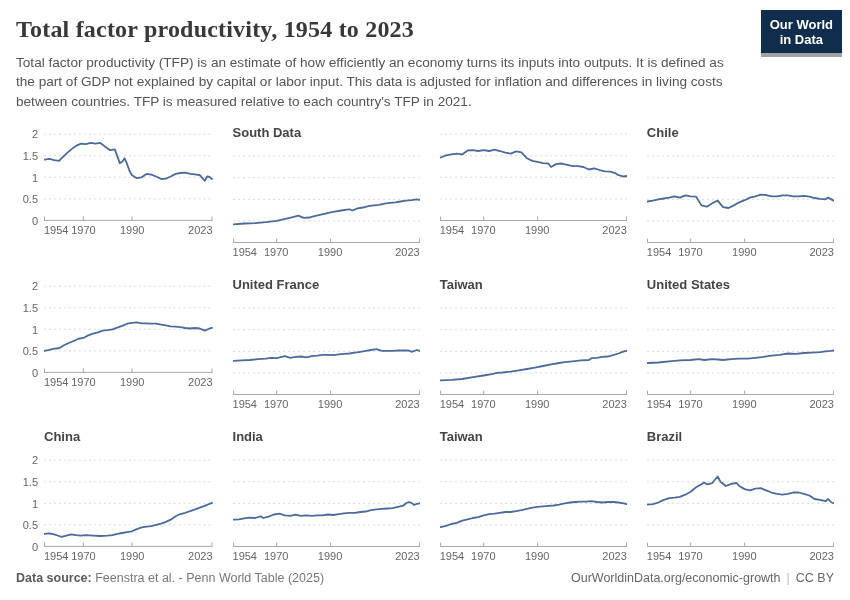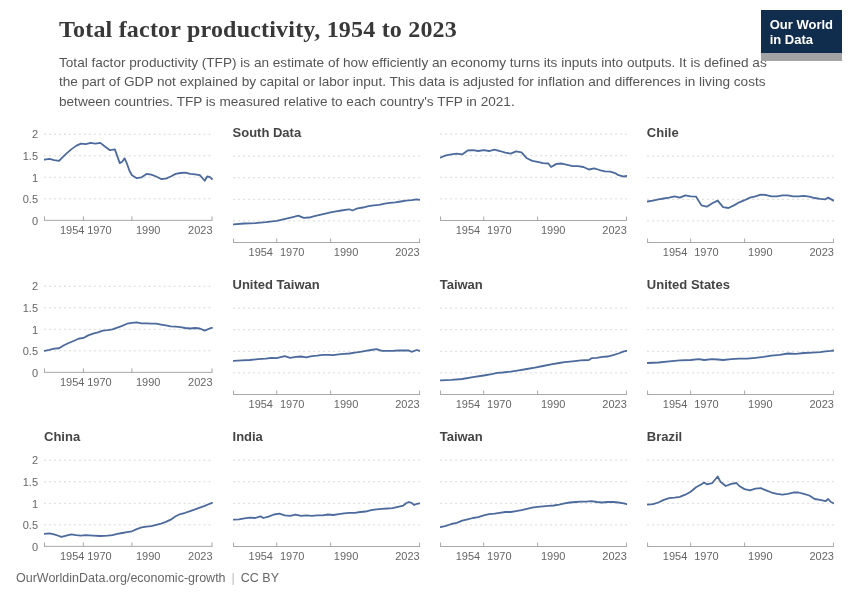--- a/index.html
+++ b/index.html
@@ -2,53 +2,53 @@
 <html><head>
 <meta charset="utf-8">
 <style>
   * { box-sizing: border-box; }
   html,body { margin:0; padding:0; }
   body {
     width:850px; height:600px; background:#ffffff; overflow:hidden;
     font-family:"Liberation Sans", sans-serif;
     display:flex; flex-direction:column; position:relative;
   }
-  .header { padding:14px 16px 0 16px;margin-left:43px; }
+  .header { padding:14px 16px 0 16px; }
   .page-title {
     font-family:"Liberation Serif", serif;
     font-size:24px; font-weight:700; color:#383838;
     margin:2px 0 10px 0; letter-spacing:0.2px;
   }
   .subtitle {
     font-size:13.6px; color:#555; line-height:1.43; max-width:712px; margin:0;
   }
   .logo {
     position:absolute; top:10px; right:8px;
-    background:#102d4d; color:#fff; 
+    background:#102d4d; color:#fff; text-align:center;
     font-size:13px; font-weight:700; line-height:1.18;
-    padding:7px 9px 5px 9px; border-bottom:8px solid #a3a3a3;
+    padding:7px 9px 5px 9px; border-bottom:4px solid #a3a3a3;
     cursor:pointer;
   }
   .charts {
     display:grid; grid-template-columns:1.05fr 1fr 1fr 1fr;
     column-gap:20px; row-gap:17px;
     padding:0 16px; margin-top:14px;
   }
   .panel-title {
     font-size:13px; font-weight:700; color:#454545; margin:0 0 7px 0; line-height:15px;
   }
   .has-y .panel-title, .has-y .plotwrap { margin-left:28px; }
   .plotwrap { position:relative; }
   .chart-svg { display:block; width:100%; height:96px; }
   .ylabels { position:absolute; left:-28px; top:0; width:22px; height:96px; }
   .ytick {
     position:absolute; right:0; font-size:11px; color:#666; line-height:14px; white-space:nowrap;
   }
   .xlabels { position:relative; height:14px; margin-top:3px; font-size:11px; color:#666; }
-  .xtick { position:absolute; top:0; white-space:nowrap;margin-left:16px; }
+  .xtick { position:absolute; top:0; white-space:nowrap; }
   .footer {
     margin-top:auto; padding:0 16px 15px 16px;
     display:flex; justify-content:space-between; align-items:baseline;
     font-size:12.5px; color:#787878;
   }
   .ds-label { font-weight:700; color:#5a5a5a; }
   .footer-right a { color:#666; text-decoration:none; }
   .sep { color:#bdbdbd; padding:0 6px; }
   .license { color:#666;margin-top:15px; }
 </style>
@@ -186,21 +186,21 @@
         </svg>
       <div class="xlabels">
           <span class="xtick" style="left: 0px;">1954</span>
           <span class="xtick" style="left: 39.4565px; transform: translateX(-50%);">1970</span>
           <span class="xtick" style="left: 88.1522px; transform: translateX(-50%);">1990</span>
           <span class="xtick" style="right: 0px;">2023</span>
         </div>
     </div>
   </section>
   <section class="panel">
-    <h3 class="panel-title">United Taiwan</h3>
+    <h3 class="panel-title">United France</h3>
     <div class="plotwrap">
       <svg class="chart-svg" viewBox="0 0 187 96">
           <line x1="0" x2="187" y1="73.9090909090909" y2="73.9090909090909" stroke="#d9d9d9" stroke-width="1" stroke-dasharray="2,3"></line>
           <line x1="0" x2="187" y1="52.31818181818181" y2="52.31818181818181" stroke="#d9d9d9" stroke-width="1" stroke-dasharray="2,3"></line>
           <line x1="0" x2="187" y1="30.727272727272734" y2="30.727272727272734" stroke="#d9d9d9" stroke-width="1" stroke-dasharray="2,3"></line>
           <line x1="0" x2="187" y1="9.136363636363638" y2="9.136363636363638" stroke="#d9d9d9" stroke-width="1" stroke-dasharray="2,3"></line>
           <line x1="0" x2="187" y1="95.5" y2="95.5" stroke="#a8a8a8" stroke-width="1"></line>
           <line x1="0.5" x2="0.5" y1="91.5" y2="95.5" stroke="#a8a8a8" stroke-width="1"></line>
           <line x1="43.630434782608695" x2="43.630434782608695" y1="91.5" y2="95.5" stroke="#a8a8a8" stroke-width="1"></line>
           <line x1="97.54347826086956" x2="97.54347826086956" y1="91.5" y2="95.5" stroke="#a8a8a8" stroke-width="1"></line>
@@ -356,16 +356,20 @@
           <span class="xtick" style="left: 0px;">1954</span>
           <span class="xtick" style="left: 43.6304px; transform: translateX(-50%);">1970</span>
           <span class="xtick" style="left: 97.5435px; transform: translateX(-50%);">1990</span>
           <span class="xtick" style="right: 0px;">2023</span>
         </div>
     </div>
   </section>
 </main>
 
 <footer class="footer">
+  <div class="footer-left">
+    <span class="ds-label">Data source:</span>
+    <span>Feenstra et al. - Penn World Table (2025)</span>
+  </div>
   <div class="footer-right">
     <a href="#">OurWorldinData.org/economic-growth</a><span class="sep">|</span><span class="license">CC BY</span>
   </div>
 </footer>
 
 </body></html>

